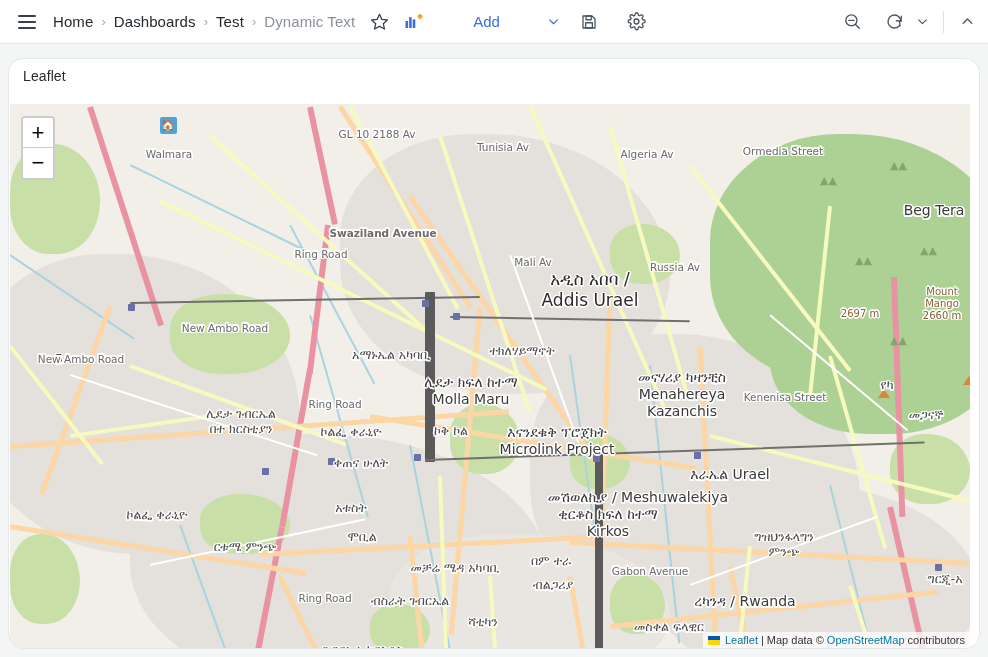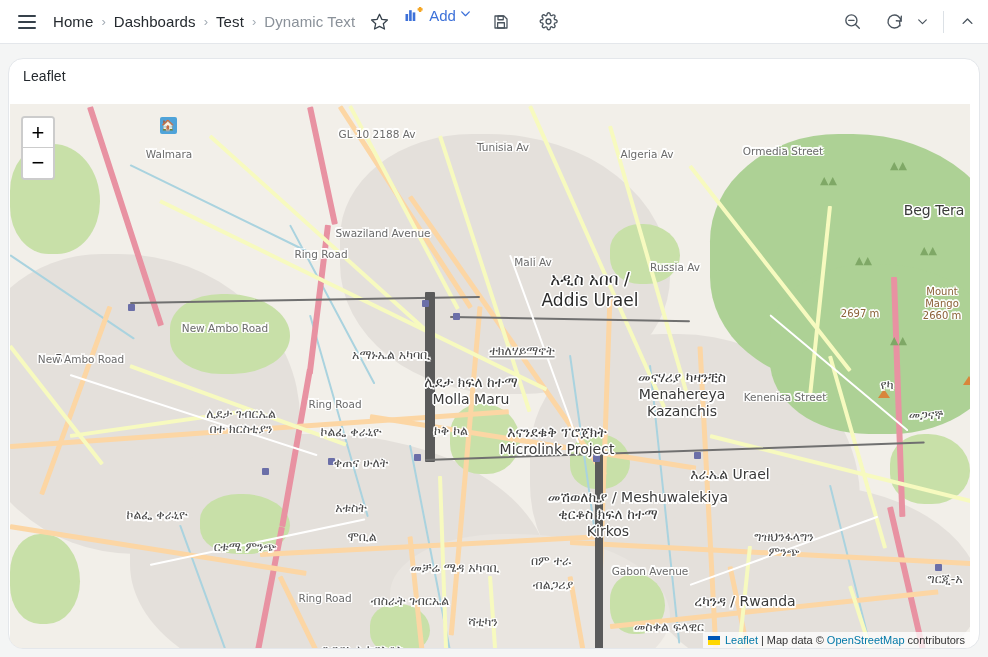--- a/index.html
+++ b/index.html
@@ -50,23 +50,23 @@
     letter-spacing: .1px;
   }
   .crumb.current { color: #8A9199; cursor: default; }
   .crumb-sep {
     color: #A3ACB5; font-size: 13px; margin: 0 7px;
     user-select: none; line-height: 1;
   }
 
   #star-button { margin-left: 8px; }
   #add-panel-button {
-    display: flex; align-items: flex-start; height: 30px;
+    display: flex; align-items: center; height: 30px;
     padding: 0 6px 0 5px; border-radius: 3px; cursor: pointer;
-    margin-left: 6px; border: none; background: transparent;
+    margin-left: 6px; border: none; background: transparent; gap: 44px;
   }
   #add-panel-button .lbl {
     font-size: 15px; color: #3D71D9; margin-left: 6px; margin-right: 3px;
   }
 
   .vsep {
     width: 1px; height: 22px; background: #DCE1E6; margin: 0 8px; flex: none;
   }
 
   #time-range-button {
@@ -415,21 +415,21 @@
       <div class="tree-ico" style="left:810px; top:70px;">▲▲</div>
       <div class="tree-ico" style="left:880px; top:55px;">▲▲</div>
       <div class="tree-ico" style="left:845px; top:150px;">▲▲</div>
       <div class="tree-ico" style="left:910px; top:140px;">▲▲</div>
       <div class="tree-ico" style="left:880px; top:230px;">▲▲</div>
 
       <div id="map-labels">
           <div class="mlabel city" style="left: 580px; top: 186px; transform: translate(-50%, -50%);">አዲስ አበባ /
 Addis Urael</div>
           <div class="mlabel place" style="left: 381px; top: 251px; transform: translate(-50%, -50%);">አማኑኤል አካባቢ</div>
-          <div class="mlabel place" style="left: 512px; top: 247px; transform: translate(-50%, -50%); text-decoration: underline;">ተክለሃይማኖት</div>
+          <div class="mlabel place" style="left: 512px; top: 247px; transform: translate(-50%, -50%);">ተክለሃይማኖት</div>
           <div class="mlabel place" style="left: 231px; top: 317px; transform: translate(-50%, -50%);">ሊደታ ገብርኤል
 በተ ክርስቲያን</div>
           <div class="mlabel place" style="left: 341px; top: 328px; transform: translate(-50%, -50%);">ኮልፌ ቀራኒዮ</div>
           <div class="mlabel place" style="left: 441px; top: 327px; transform: translate(-50%, -50%);">ኮቅ ኮል</div>
           <div class="mlabel place" style="left: 351px; top: 359px; transform: translate(-50%, -50%);">ቀጠና ሁለት</div>
           <div class="mlabel suburb" style="left: 461px; top: 287px; transform: translate(-50%, -50%);">ሊደታ ክፍለ ከተማ
 Molla Maru</div>
           <div class="mlabel suburb" style="left: 547px; top: 337px; transform: translate(-50%, -50%);">እናንደቁቅ ፕሮጀክት
 Microlink Project</div>
           <div class="mlabel suburb" style="left: 672px; top: 291px; transform: translate(-50%, -50%);">መናሃሪያ ካዛንቺስ
@@ -455,21 +455,21 @@
 ምንጭ</div>
           <div class="mlabel place" style="left: 935px; top: 475px; transform: translate(-50%, -50%);">ግርጂ-አ</div>
           <div class="mlabel place" style="left: 877px; top: 281px; transform: translate(-50%, -50%);">የካ</div>
           <div class="mlabel place" style="left: 916px; top: 311px; transform: translate(-50%, -50%);">መጋናኞ</div>
           <div class="mlabel suburb" style="left: 924px; top: 107px; transform: translate(-50%, -50%);">Beg Tera</div>
           <div class="mlabel peak" style="left: 932px; top: 200px; transform: translate(-50%, -50%);">Mount
 Mango
 2660 m</div>
           <div class="mlabel peak" style="left: 850px; top: 210px; transform: translate(-50%, -50%);">2697 m</div>
           <div class="mlabel street" style="left: 215px; top: 224px; transform: translate(-50%, -50%) rotate(0deg);">New Ambo Road</div>
-          <div class="mlabel street" style="left: 373px; top: 129px; transform: translate(-50%, -50%) rotate(0deg);">Swaziland Avenue</div>
+          <div class="mlabel street" style="left: 373px; top: 129px; transform: translate(-50%, -50%) rotate(0deg); font-weight: bold;">Swaziland Avenue</div>
           <div class="mlabel street" style="left: 775px; top: 293px; transform: translate(-50%, -50%) rotate(0deg);">Kenenisa Street</div>
           <div class="mlabel street" style="left: 640px; top: 467px; transform: translate(-50%, -50%) rotate(0deg);">Gabon Avenue</div>
           <div class="mlabel street" style="left: 665px; top: 163px; transform: translate(-50%, -50%) rotate(0deg);">Russia Av</div>
           <div class="mlabel street" style="left: 523px; top: 158px; transform: translate(-50%, -50%) rotate(0deg);">Mali Av</div>
           <div class="mlabel street" style="left: 637px; top: 50px; transform: translate(-50%, -50%) rotate(0deg);">Algeria Av</div>
           <div class="mlabel street" style="left: 773px; top: 47px; transform: translate(-50%, -50%) rotate(0deg);">Ormedia Street</div>
           <div class="mlabel street" style="left: 311px; top: 150px; transform: translate(-50%, -50%) rotate(0deg);">Ring Road</div>
           <div class="mlabel street" style="left: 325px; top: 300px; transform: translate(-50%, -50%) rotate(0deg);">Ring Road</div>
           <div class="mlabel street" style="left: 315px; top: 494px; transform: translate(-50%, -50%) rotate(0deg);">Ring Road</div>
           <div class="mlabel street" style="left: 159px; top: 50px; transform: translate(-50%, -50%) rotate(0deg);">Walmara</div>

